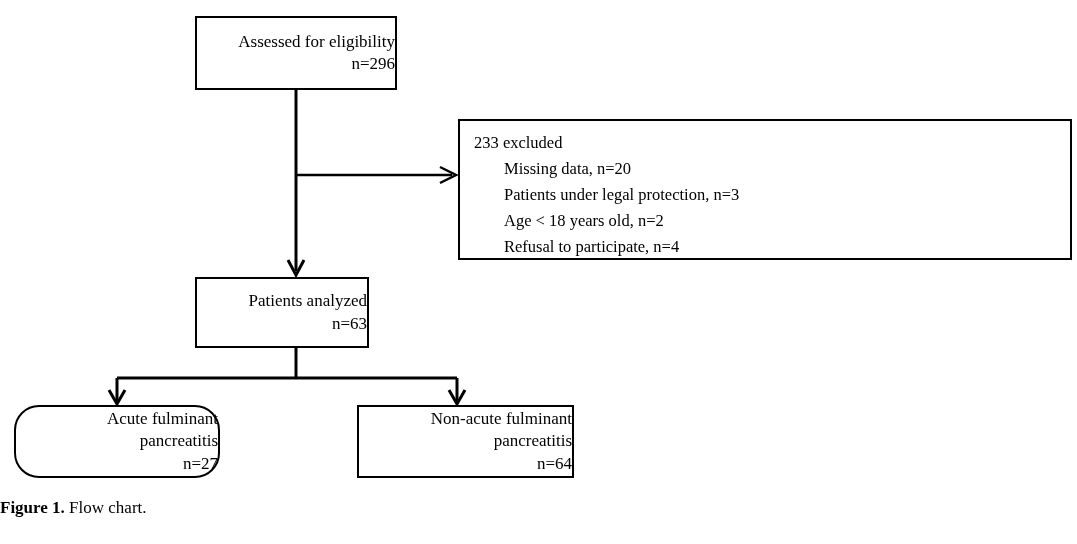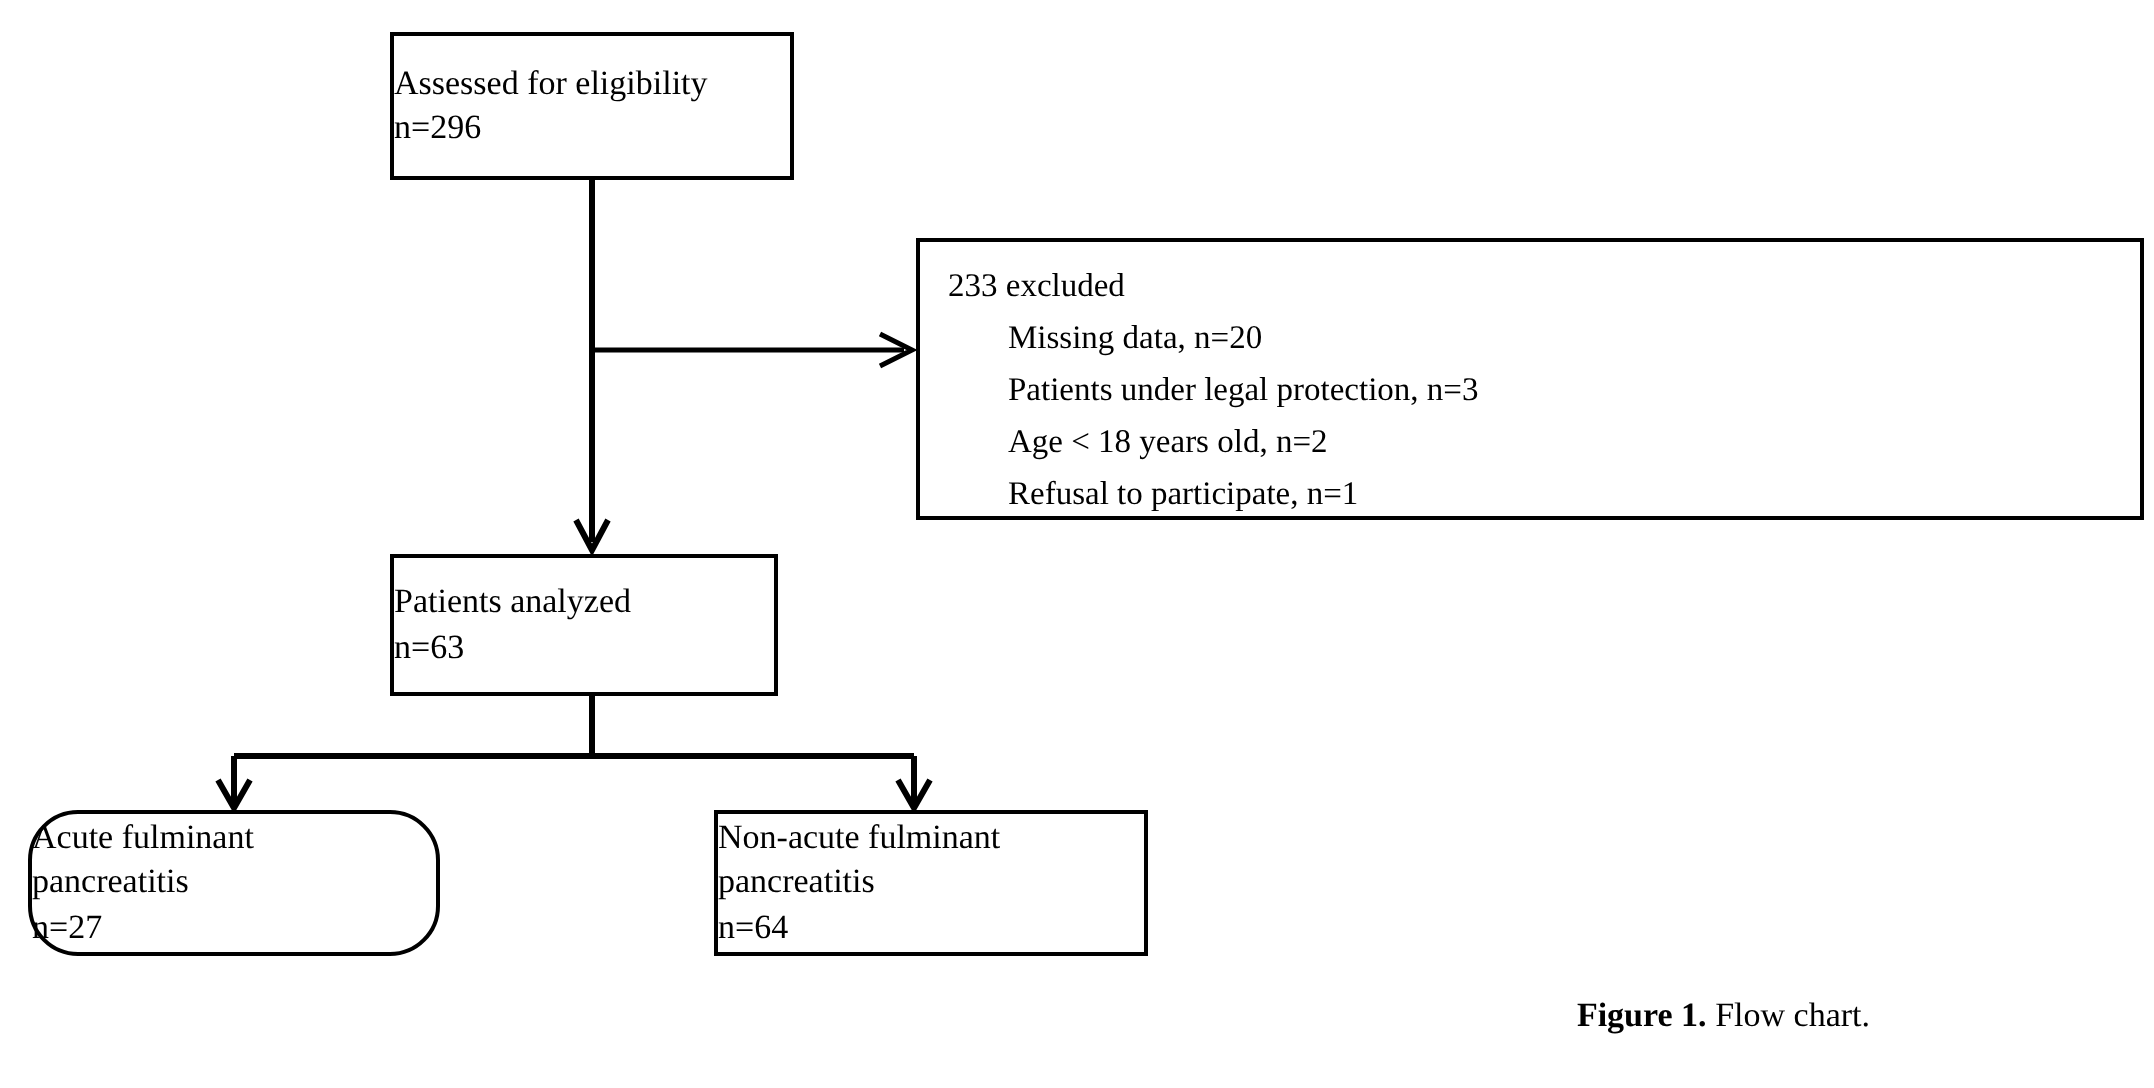--- a/index.html
+++ b/index.html
@@ -24,21 +24,21 @@
     height: 544px;
     pointer-events: none;
   }
   .node {
     position: absolute;
     box-sizing: border-box;
     border: 2px solid #000000;
     background: #ffffff;
     display: flex;
     flex-direction: column;
-    align-items: flex-start;
+    align-items: flex-end;
     justify-content: center;
     text-align: center;
     font-size: 17px;
     line-height: 1.32;
   }
   .node .line {
     white-space: nowrap;
   }
 
   
@@ -67,21 +67,21 @@
   }
   #node-excluded .reason {
     white-space: nowrap;
     padding-left: 30px;
   }
 
   
   #node-analyzed {
     left: 195px;
     top: 277px;
-    width: 194px;
+    width: 174px;
     height: 71px;
   }
 
   
   #node-afp {
     left: 14px;
     top: 405px;
     width: 206px;
     height: 73px;
     border-radius: 25px;
@@ -93,21 +93,21 @@
     top: 405px;
     width: 217px;
     height: 73px;
   }
 
   #figure-caption {
     position: absolute;
     left: 0;
     top: 498px;
     width: 935px;
-    text-align: right;
+    text-align: left;
     font-size: 17px;
     white-space: nowrap;
   }
   #figure-caption .caption-label {
     font-weight: bold;
   }
 </style>
 </head>
 <body>
 
@@ -135,21 +135,21 @@
   <div class="node" id="node-assessed">
     <div class="line">Assessed for eligibility</div>
     <div class="line">n=296</div>
   </div>
 
   <div class="node" id="node-excluded">
     <div class="heading">233 excluded</div>
     <div class="reason">Missing data, n=20</div>
     <div class="reason">Patients under legal protection, n=3</div>
     <div class="reason">Age &lt; 18 years old, n=2</div>
-    <div class="reason">Refusal to participate, n=1</div>
+    <div class="reason">Refusal to participate, n=4</div>
   </div>
 
   <div class="node" id="node-analyzed">
     <div class="line">Patients analyzed</div>
     <div class="line">n=63</div>
   </div>
 
   <div class="node" id="node-afp">
     <div class="line">Acute fulminant</div>
     <div class="line">pancreatitis</div>

